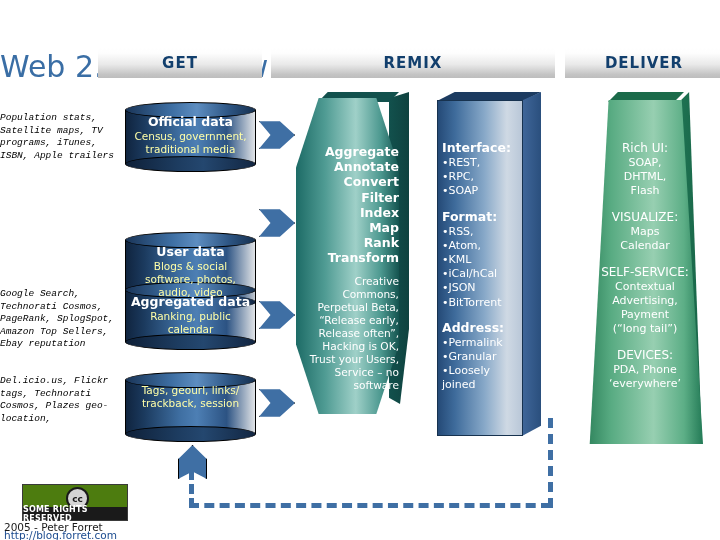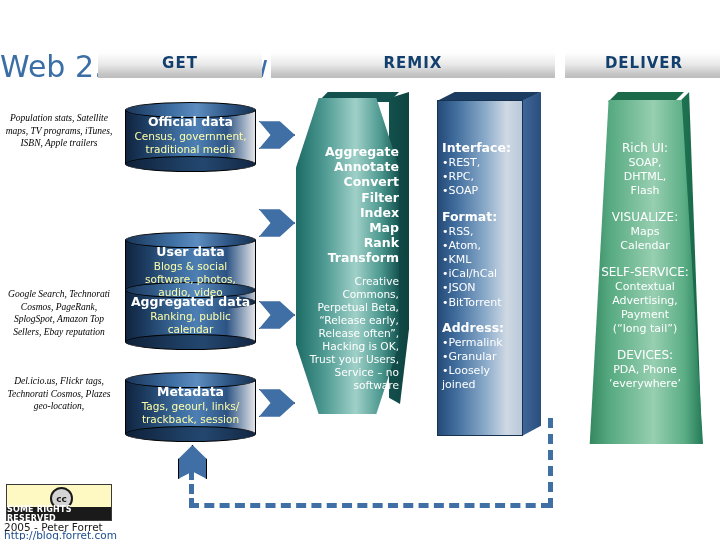--- a/index.html
+++ b/index.html
@@ -46,22 +46,22 @@
     justify-content: center;
   }
   #bar-get    { left: 98px;  top: 48px; width: 164px; }
   #bar-remix  { left: 271px; top: 48px; width: 284px; }
   #bar-deliver{ left: 565px; top: 48px; width: 158px; }
 
   
   .src-caption {
     position: absolute;
     width: 118px;
-    text-align: center;
-    font-family: Liberation Serif, serif;
+    text-align: left;
+    font-family: Liberation Mono, monospace;
     font-style: italic;
     font-size: 9.5px;
     line-height: 12.6px;
     color: #000000;
     right: auto;
   }
   #src-0 { left: 0px; top: 112px; }
   #src-1 { left: 0px; top: 188px; }
   #src-2 { left: 0px; top: 288px; }
   #src-3 { left: 0px; top: 375px; }
@@ -293,23 +293,23 @@
     color: #ffffff; font-weight: normal; font-size: 12px; line-height: 16px; display: block;
   }
   #deliver-shape .sub {
     color: #ffffff; font-size: 11px; line-height: 14px; display: block;
   }
   #deliver-shape .gap { display: block; height: 11px; }
 
   
   #cc-badge {
     position: absolute;
-    left: 6px; top: 484px;
+    left: 22px; top: 484px;
     width: 106px; height: 37px;
-    background: #fef9c3;
+    background: #4d7c0f;
     border: 1px solid #3a3a3a;
     box-sizing: border-box;
   }
   #cc-badge .cc-circle {
     position: absolute;
     left: 43px; top: 2px;
     width: 19px; height: 19px;
     border-radius: 50%;
     border: 2px solid #1a1a1a;
     color: #1a1a1a;
@@ -401,21 +401,20 @@
       <span class="hd">Aggregated data</span>
       <span class="sub">Ranking, public calendar</span>
     </div>
   </div>
 
   <div class="cyl" id="cyl-3">
     <div class="body"></div>
     <div class="bottom"></div>
     <div class="top"></div>
     <div class="txt">
-      <span class="hd">Metadata</span>
       <span class="sub">Tags, geourl, links/ trackback, session</span>
     </div>
   </div>
 
   <div class="chev" id="chev-0"></div>
   <div class="chev" id="chev-1"></div>
   <div class="chev" id="chev-2"></div>
   <div class="chev" id="chev-3"></div>
 
   <div id="chev-up"></div>

